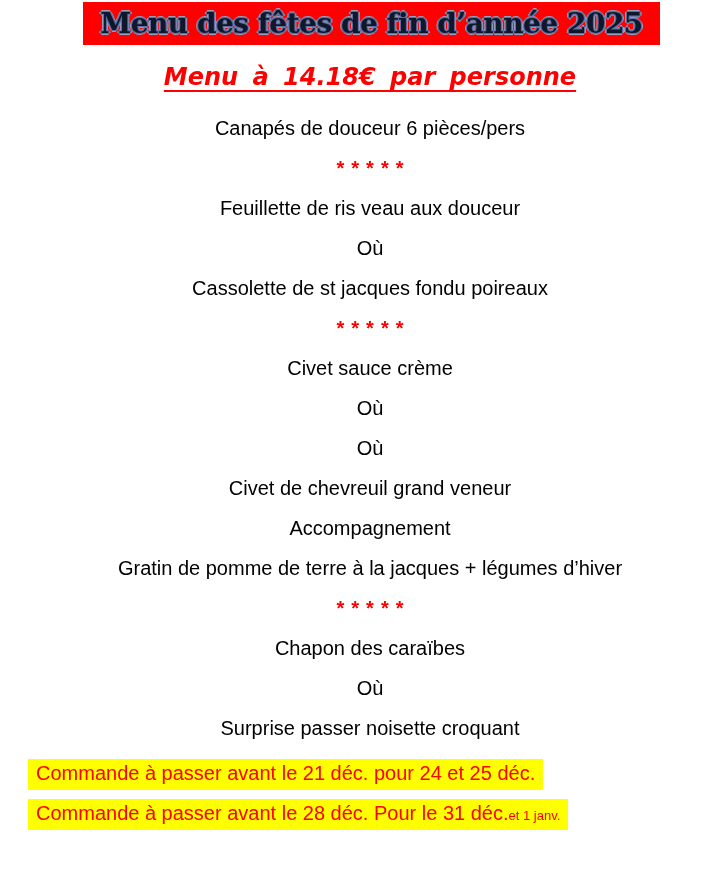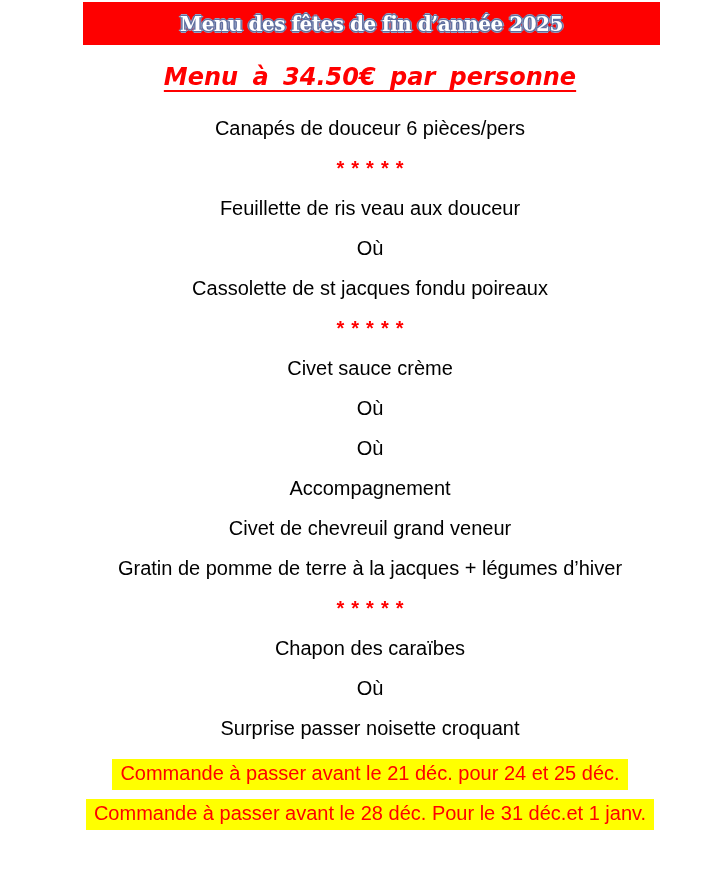--- a/index.html
+++ b/index.html
@@ -24,24 +24,24 @@
     margin: 2px 52px 0 55px;
     height: 43px;
     background: #fe0000;
     display: flex;
     align-items: center;
     justify-content: center;
   }
   .banner .banner-text {
     font-family: "DejaVu Serif", serif;
     font-weight: bold;
-    font-size: 20px;
+    font-size: 28px;
     letter-spacing: -0.5px;
     white-space: nowrap;
-    color: #ffffff;
+    color: #0f172a;
     text-shadow:
       -1px -1px 0 #5f6fa0,
        1px -1px 0 #5f6fa0,
       -1px  1px 0 #5f6fa0,
        1px  1px 0 #5f6fa0,
       -2px  0   0 #93a0c2,
        2px  0   0 #93a0c2,
        0   -2px 0 #93a0c2,
        0    2px 0 #93a0c2;
   }
@@ -85,59 +85,58 @@
     font-size: 20px;
   }
   
   .notes {
     margin-top: 6px;
   }
   .note {
     height: 40px;
     display: flex;
     align-items: center;
-    justify-content: center;
     white-space: nowrap;
   }
   .note .hl {
     background: #ffff00;
     color: #ff0000;
     font-size: 20px;
     padding: 3px 8px 5px 8px;
   }
   .note .hl .suffix {
-    font-size: 20px;
+    font-size: 13px;
   }
 </style>
 </head>
 <body>
 
 <div class="page">
   <div class="content">
 
     <div class="banner">
       <span class="banner-text">Menu des fêtes de fin d’année 2025</span>
     </div>
 
     <div class="subtitle-row">
-      <span class="subtitle">Menu à 34.50€ par personne</span>
+      <span class="subtitle">Menu à 14.18€ par personne</span>
     </div>
 
     <div class="lines">
       <div class="line t-item">Canapés de douceur 6 pièces/pers</div>
       <div class="line t-sep">*****</div>
       <div class="line t-item">Feuillette de ris veau aux douceur</div>
       <div class="line t-item">Où</div>
       <div class="line t-item">Cassolette de st jacques fondu poireaux</div>
       <div class="line t-sep">*****</div>
       <div class="line t-item">Civet sauce crème</div>
       <div class="line t-item">Où</div>
       <div class="line t-item">Où</div>
+      <div class="line t-item">Civet de chevreuil grand veneur</div>
       <div class="line t-item">Accompagnement</div>
-      <div class="line t-item">Civet de chevreuil grand veneur</div>
       <div class="line t-item">Gratin de pomme de terre à la jacques + légumes d’hiver</div>
       <div class="line t-sep">*****</div>
       <div class="line t-item">Chapon des caraïbes</div>
       <div class="line t-item">Où</div>
       <div class="line t-item">Surprise passer noisette croquant</div>
     </div>
 
     <div class="notes">
       <div class="note">
         <span class="hl"><span>Commande à passer avant le 21 déc. pour 24 et 25 déc.</span></span>

